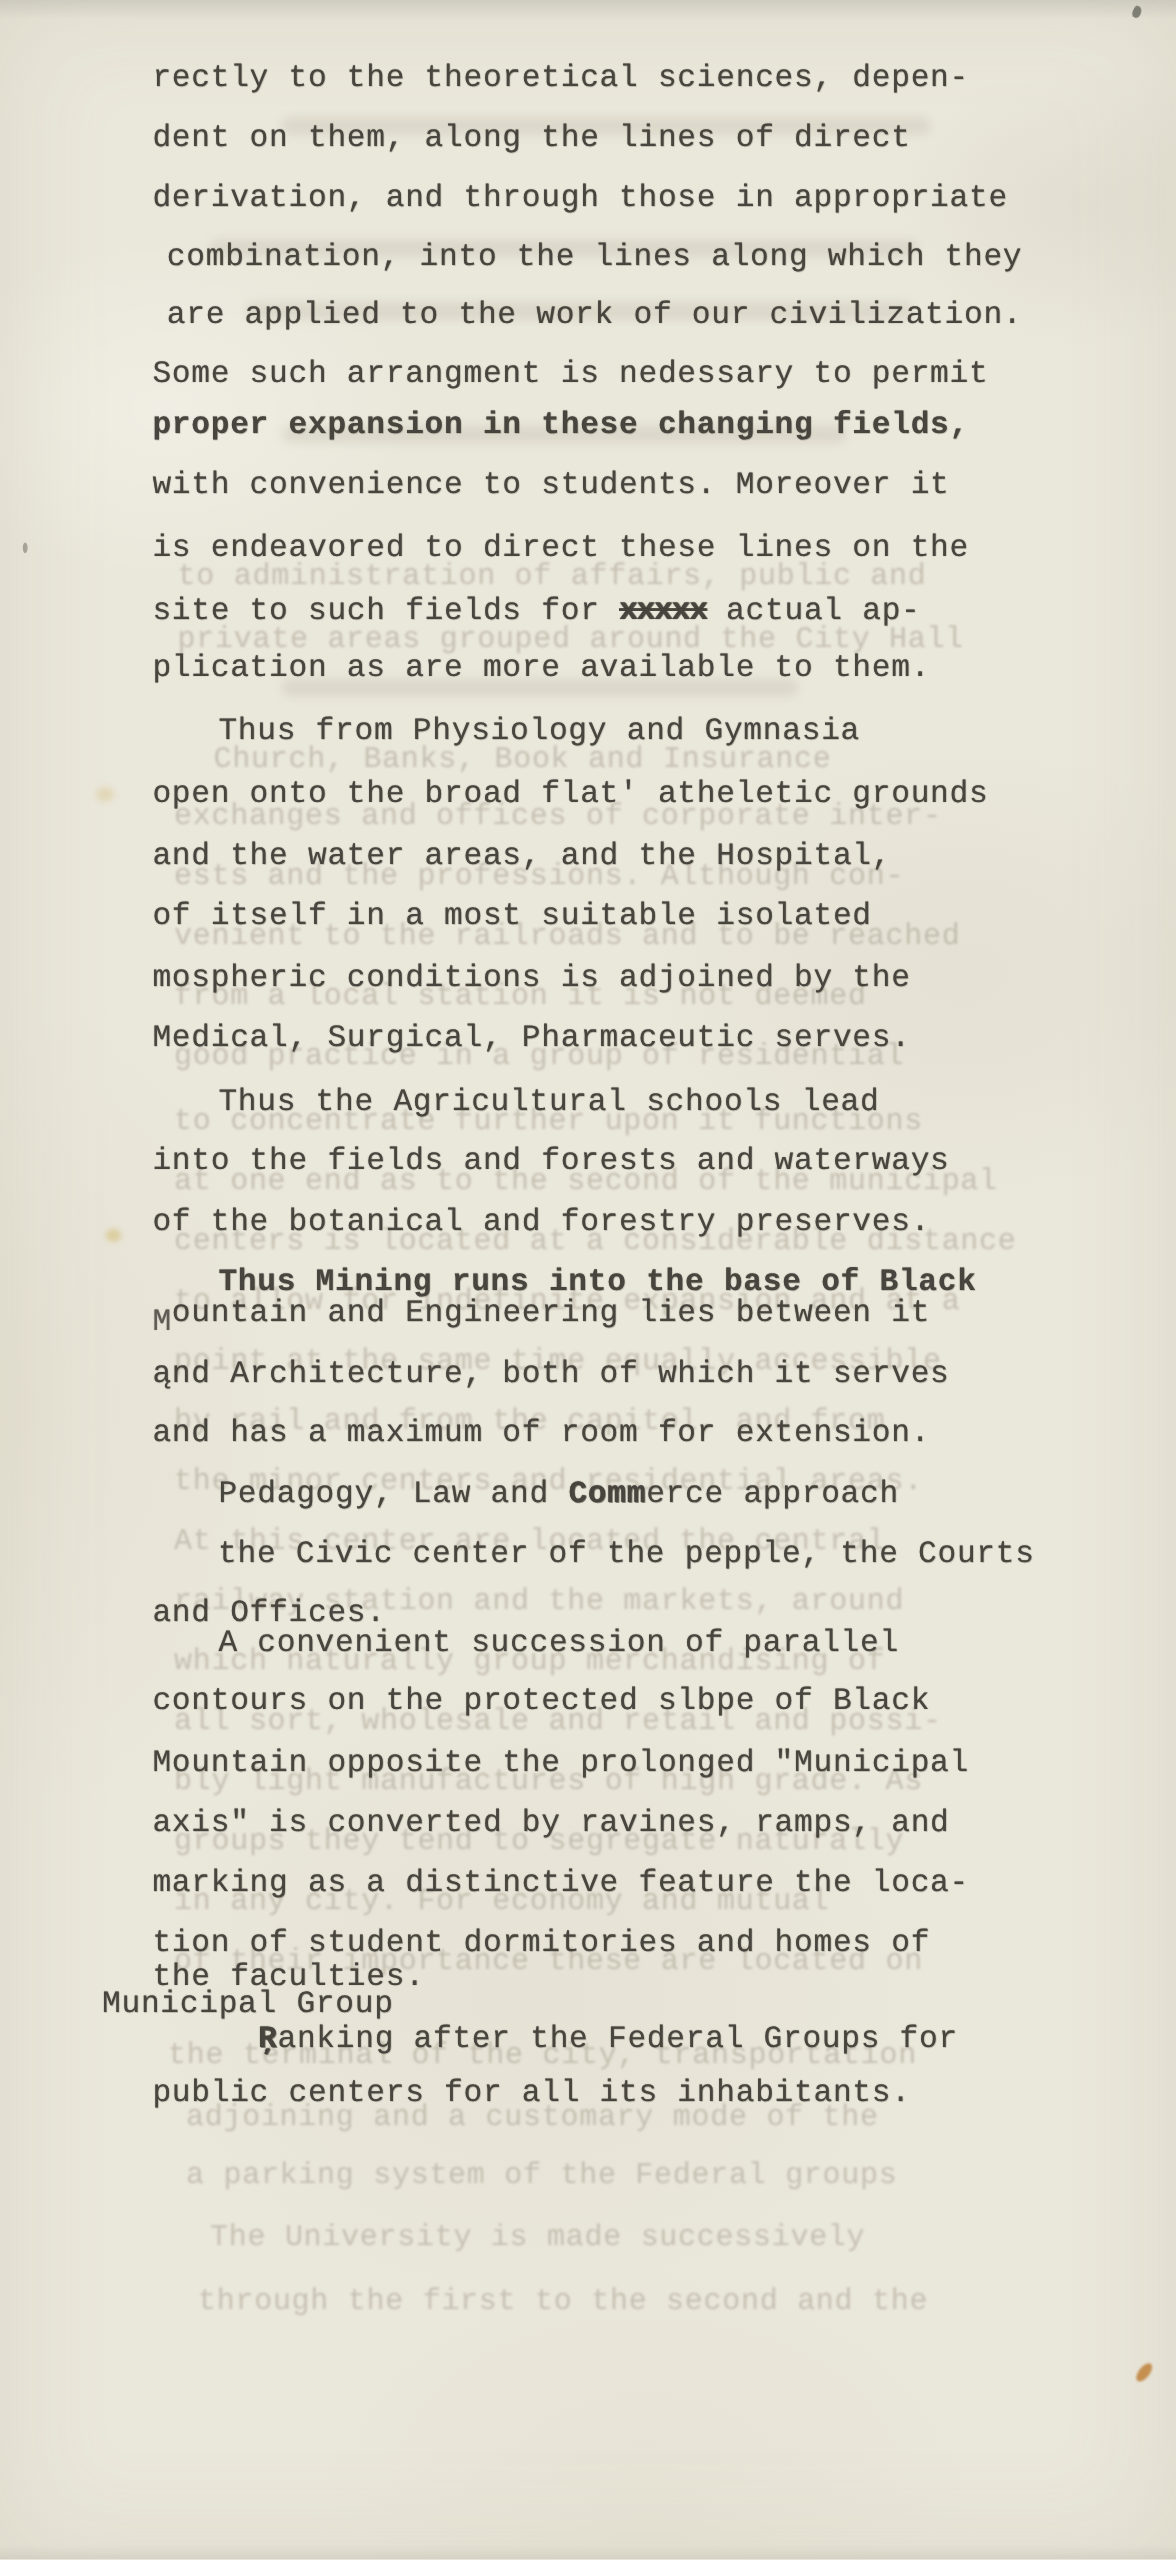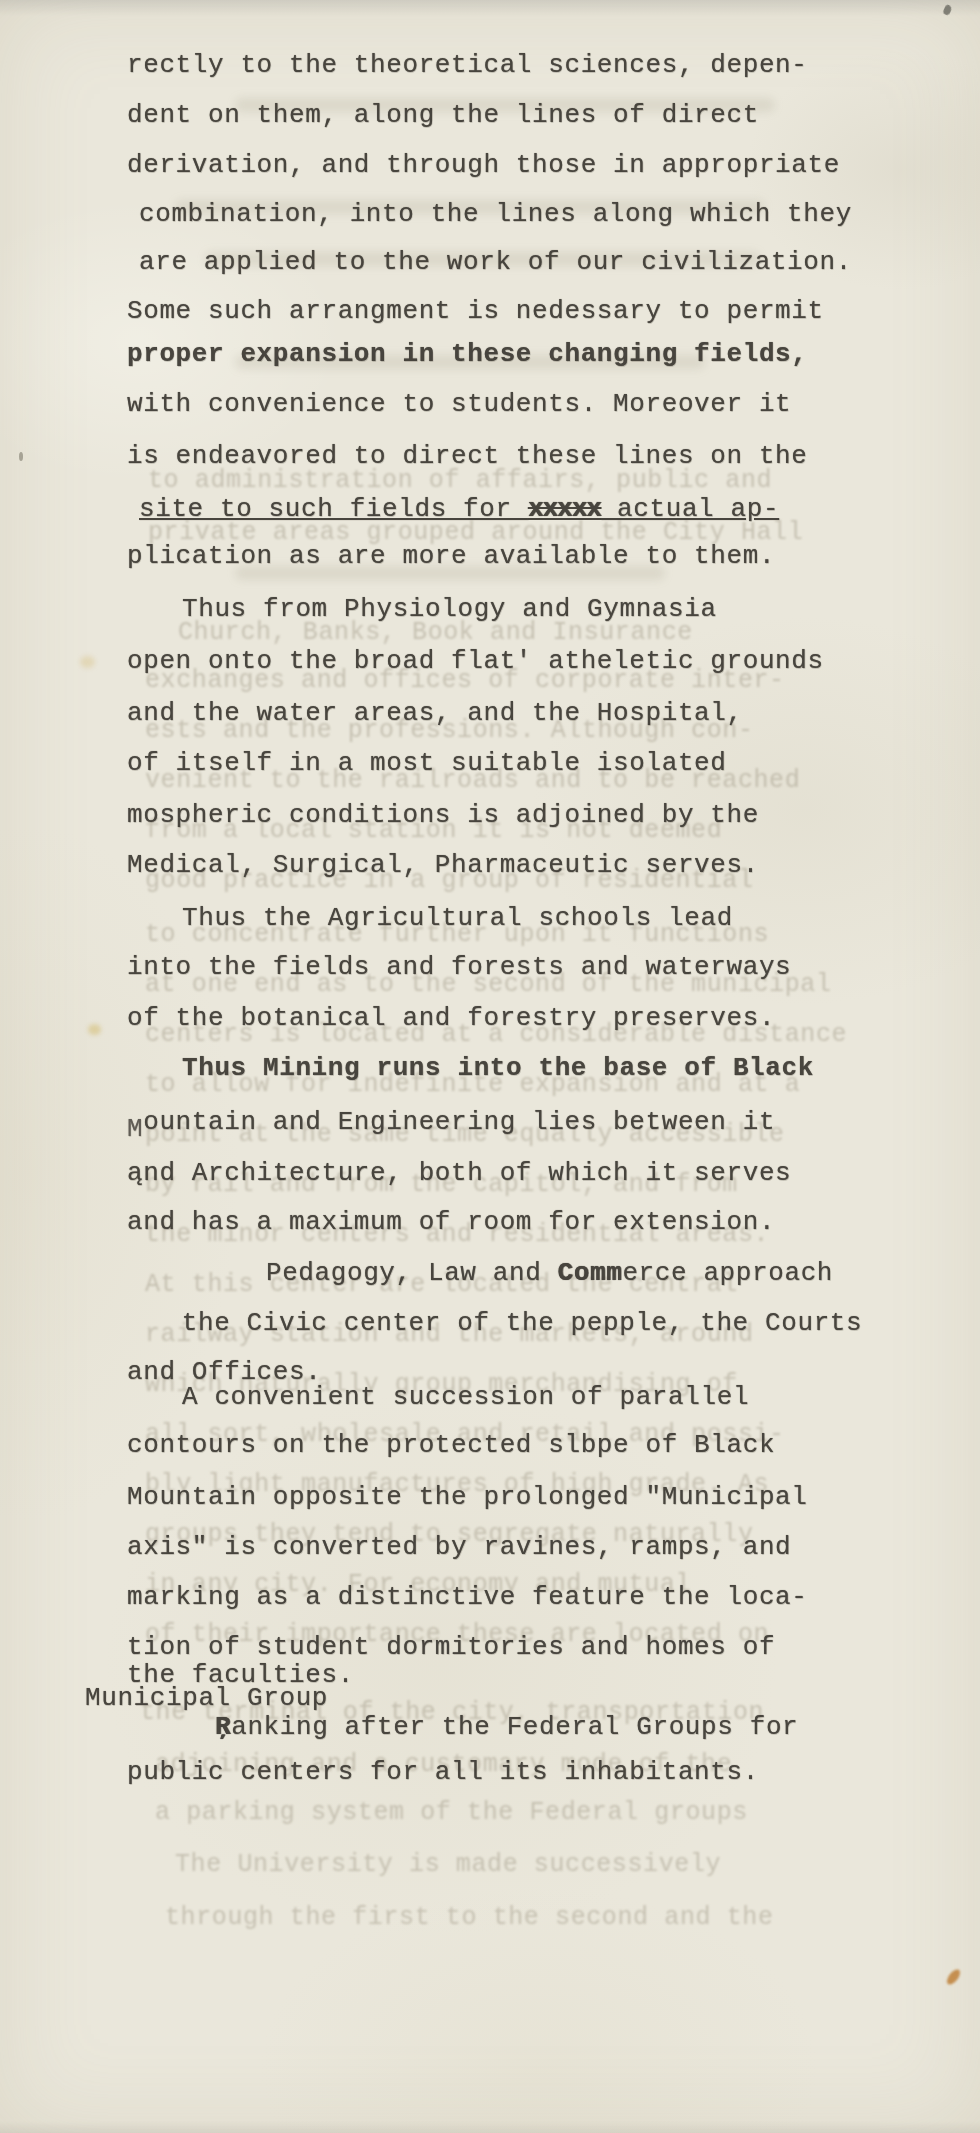--- a/index.html
+++ b/index.html
@@ -155,36 +155,36 @@
 <div class="typed">
     <div class="line" style="margin-left: 0px; margin-top: 0px;">rectly to the theoretical sciences, depen-</div>
     <div class="line" style="margin-left: 0px; margin-top: 24px;">dent on them, along the lines of direct</div>
     <div class="line" style="margin-left: 0px; margin-top: 24px;">derivation, and through those in appropriate</div>
     <div class="line" style="margin-left: 12px; margin-top: 23px;">combination, into the lines along which they</div>
     <div class="line" style="margin-left: 12px; margin-top: 22px;">are applied to the work of our civilization.</div>
     <div class="line" style="margin-left: 0px; margin-top: 23px;">Some such arrangment is nedessary to permit</div>
     <div class="line" style="margin-left: 0px; margin-top: 17px; font-weight: bold;">proper expansion in these changing fields,</div>
     <div class="line" style="margin-left: 0px; margin-top: 24px;">with convenience to students. Moreover it</div>
     <div class="line" style="margin-left: 0px; margin-top: 26px;">is endeavored to direct these lines on the</div>
-    <div class="line" style="margin-left: 12px; margin-top: 27px; text-decoration: underline;"><span>site to such fields for </span><span class="strike">xxxxx</span><span> actual ap-</span></div>
+    <div class="line" style="margin-left: 0px; margin-top: 27px;"><span>site to such fields for </span><span class="strike">xxxxx</span><span> actual ap-</span></div>
     <div class="line" style="margin-left: 0px; margin-top: 21px;">plication as are more available to them.</div>
     <div class="line" style="margin-left: 55px; margin-top: 27px;">Thus from Physiology and Gymnasia</div>
     <div class="line" style="margin-left: 0px; margin-top: 26px;">open onto the broad flat' atheletic grounds</div>
     <div class="line" style="margin-left: 0px; margin-top: 26px;">and the water areas, and the Hospital,</div>
     <div class="line" style="margin-left: 0px; margin-top: 24px;">of itself in a most suitable isolated</div>
     <div class="line" style="margin-left: 0px; margin-top: 26px;">mospheric conditions is adjoined by the</div>
     <div class="line" style="margin-left: 0px; margin-top: 24px;">Medical, Surgical, Pharmaceutic serves.</div>
     <div class="line" style="margin-left: 55px; margin-top: 27px;">Thus the Agricultural schools lead</div>
     <div class="line" style="margin-left: 0px; margin-top: 23px;">into the fields and forests and waterways</div>
     <div class="line" style="margin-left: 0px; margin-top: 25px;">of the botanical and forestry preserves.</div>
     <div class="line" style="margin-left: 55px; margin-top: 24px; font-weight: bold;">Thus Mining runs into the base of Black</div>
-    <div class="line" style="margin-left: 0px; margin-top: 28px;"><span class="drop">M</span><span>ountain and Engineering lies between it</span></div>
+    <div class="line" style="margin-left: 0px; "><span class="drop">M</span><span>ountain and Engineering lies between it</span></div>
     <div class="line" style="margin-left: 0px; margin-top: 25px;">ąnd Architecture, both of which it serves</div>
     <div class="line" style="margin-left: 0px; margin-top: 23px;">and has a maximum of room for extension.</div>
-    <div class="line" style="margin-left: 55px; margin-top: 25px; text-align: center;"><span>Pedagogy, Law and </span><span class="bold">Comm</span><span>erce approach</span></div>
+    <div class="line" style="margin-left: 55px; margin-top: 25px;"><span>Pedagogy, Law and </span><span class="bold">Comm</span><span>erce approach</span></div>
     <div class="line" style="margin-left: 0px; margin-top: 24px; text-align: center;">the Civic center of the pepple, the Courts</div>
     <div class="line" style="margin-left: 0px; margin-top: 23px;">and Offices.</div>
     <div class="line" style="margin-left: 55px; margin-top: -1px;">A convenient succession of parallel</div>
     <div class="line" style="margin-left: 0px; margin-top: 22px;">contours on the protected slbpe of Black</div>
     <div class="line" style="margin-left: 0px; margin-top: 26px;">Mountain opposite the prolonged "Municipal</div>
     <div class="line" style="margin-left: 0px; margin-top: 24px;">axis" is converted by ravines, ramps, and</div>
     <div class="line" style="margin-left: 0px; margin-top: 24px;">marking as a distinctive feature the loca-</div>
     <div class="line" style="margin-left: 0px; margin-top: 24px;">tion of student dormitories and homes of</div>
     <div class="line" style="margin-left: 0px; margin-top: 2px;">the faculties.</div>
     <div class="line" style="margin-left: -42px; margin-top: -3px;">Municipal Group</div>

